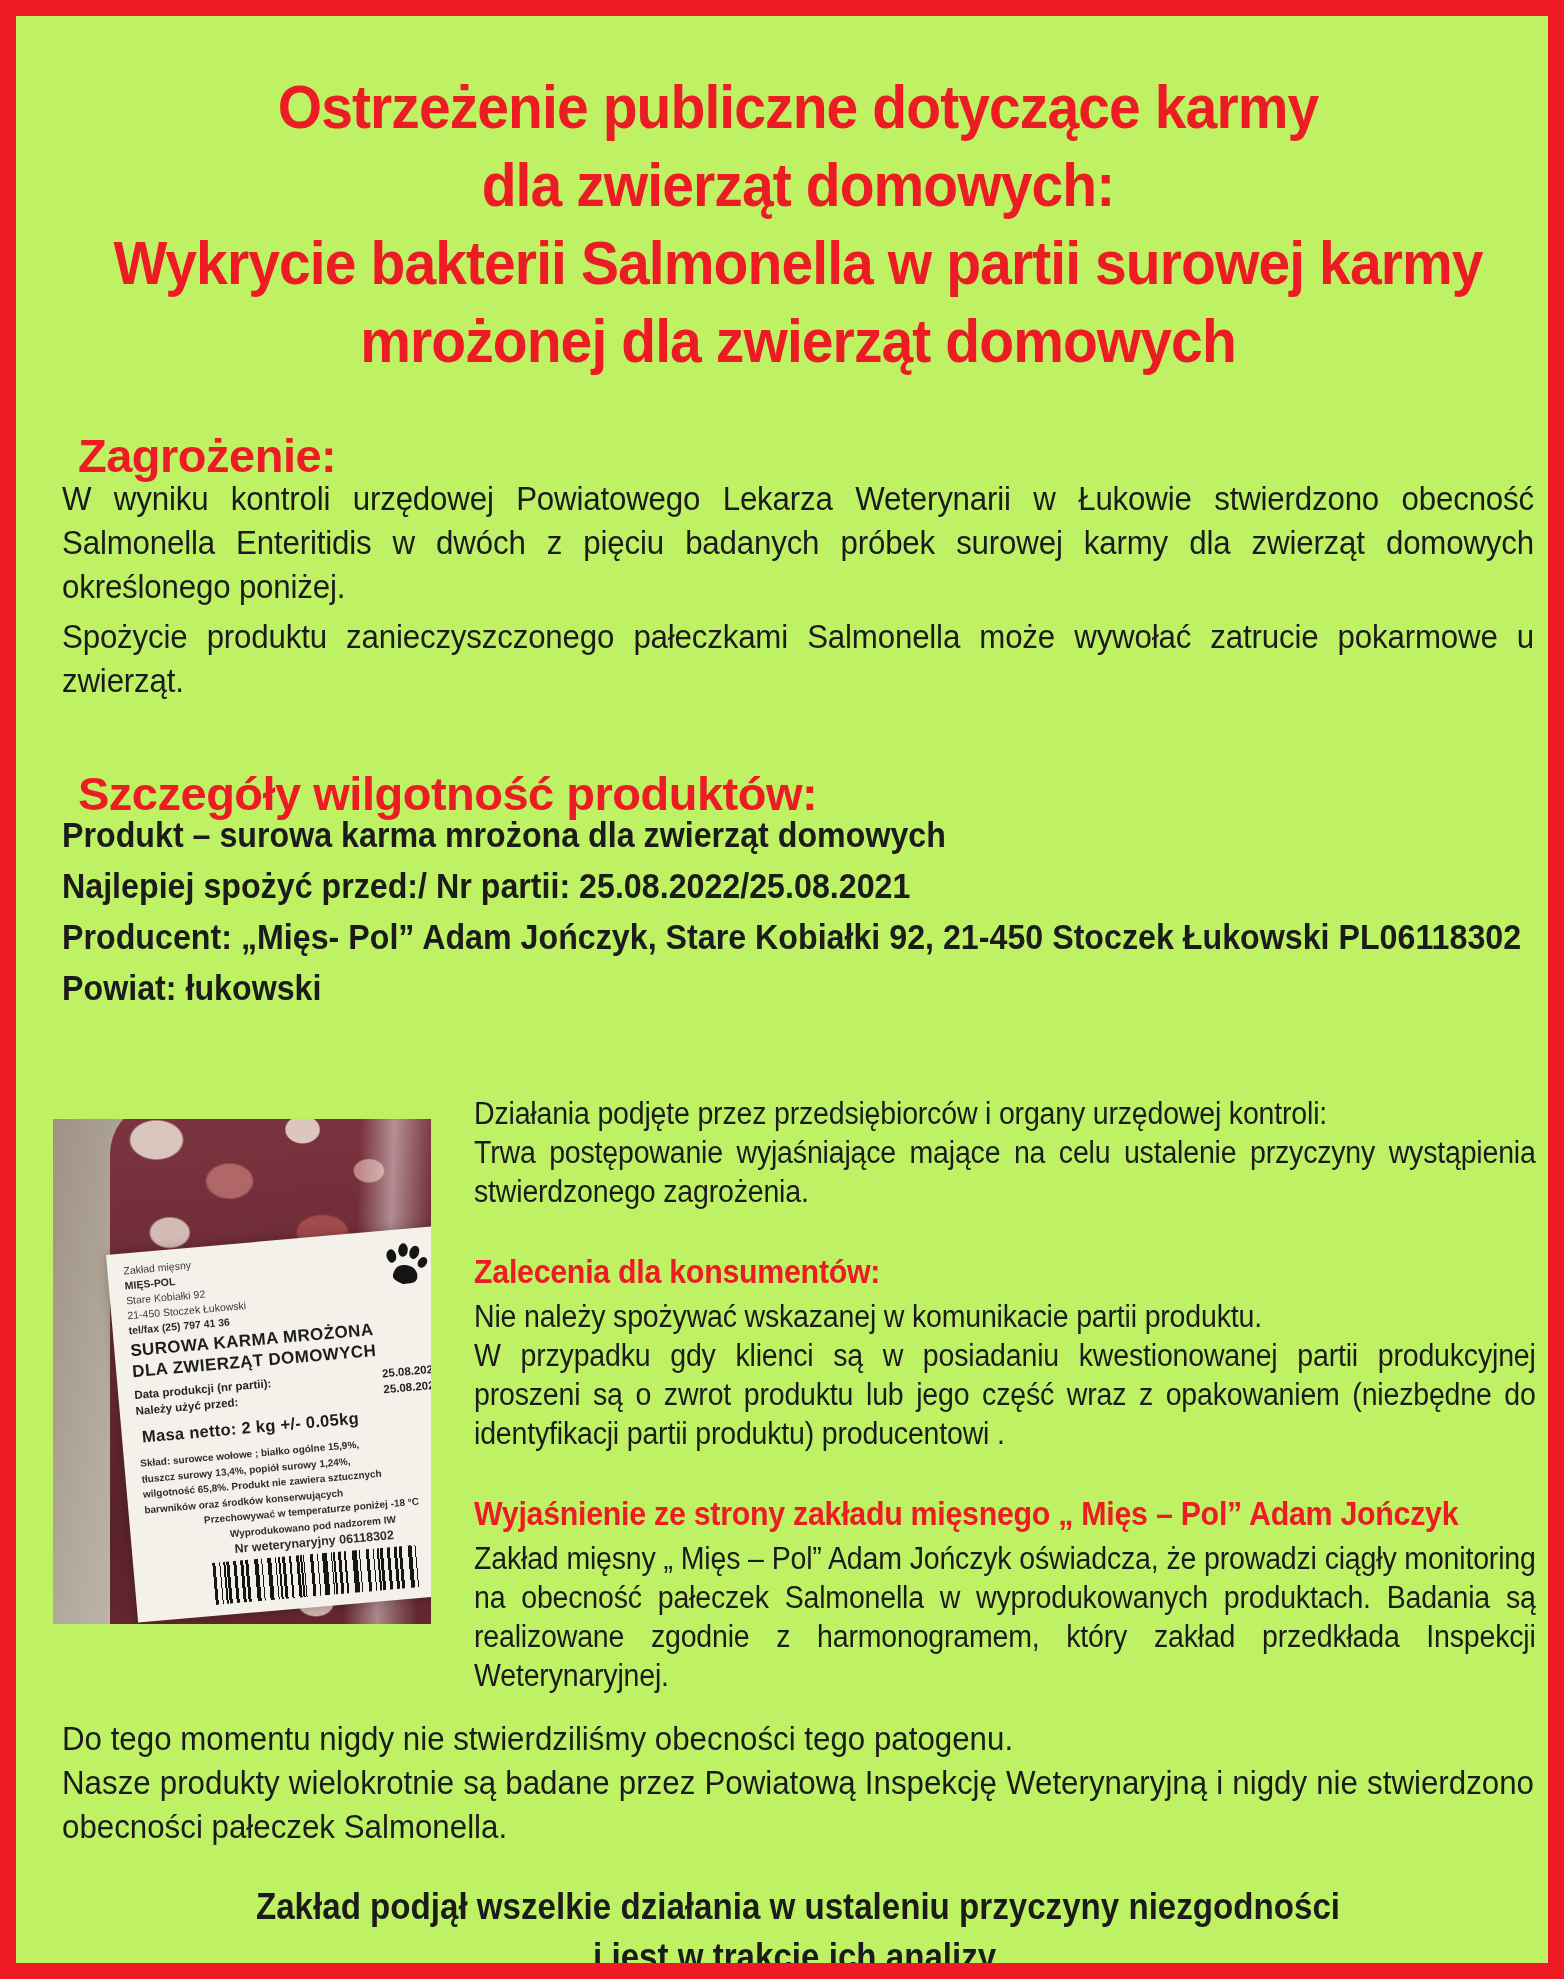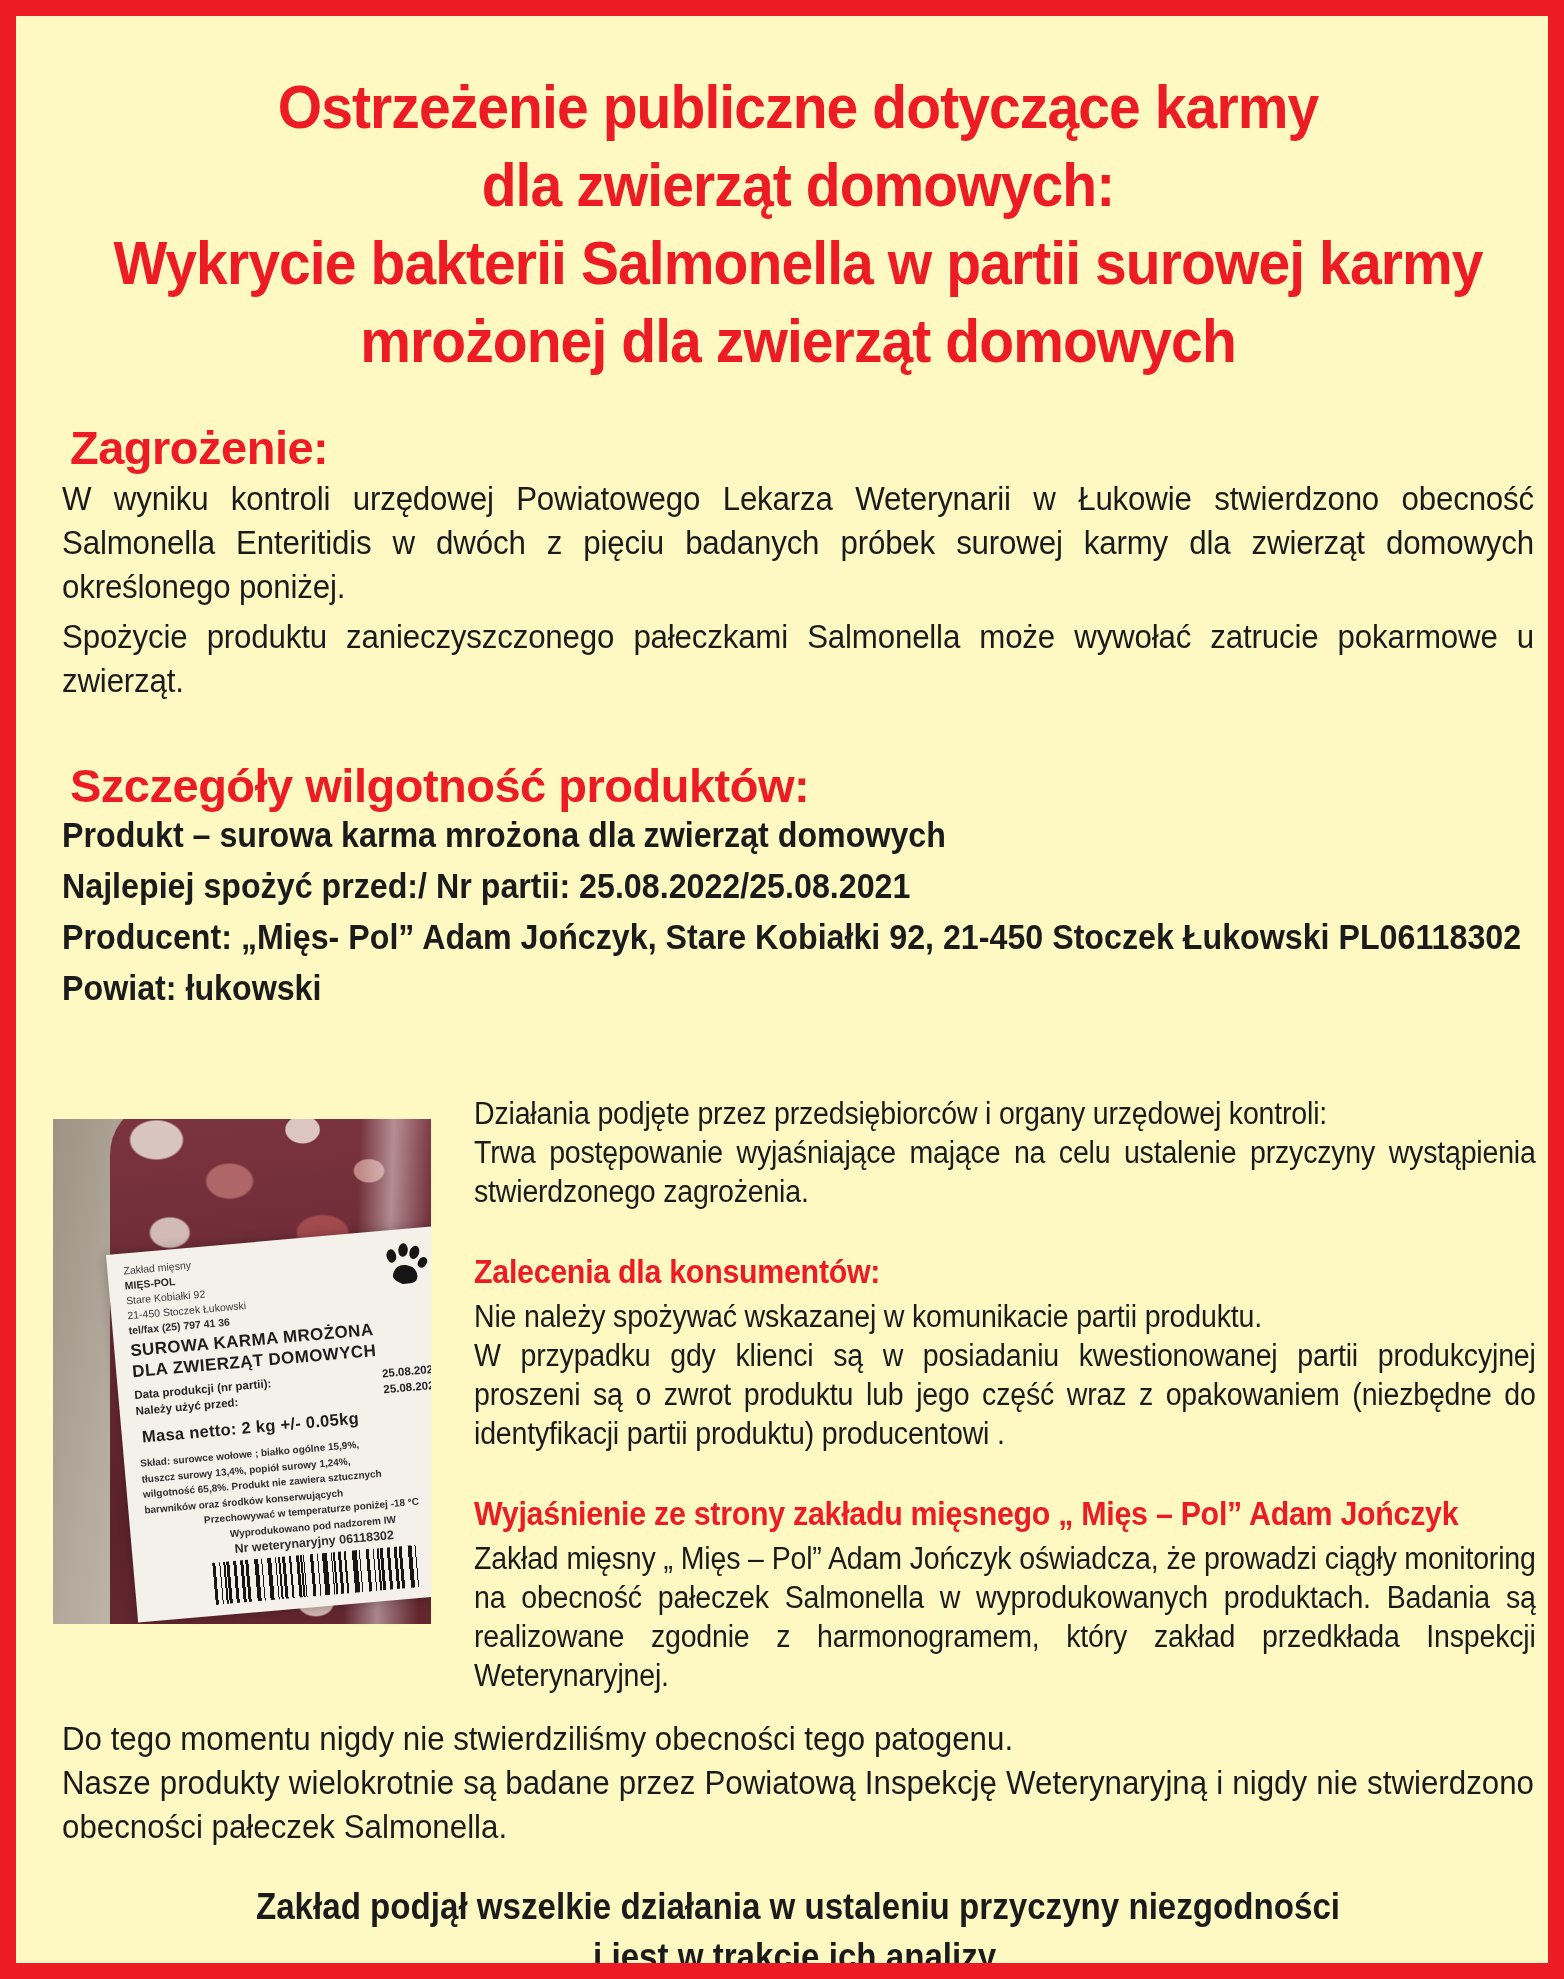--- a/index.html
+++ b/index.html
@@ -1,36 +1,36 @@
 <!DOCTYPE html>
 <html lang="pl"><head>
 <meta charset="utf-8">
 <style>
   html,body{margin:0;padding:0;background:#ffffff;}
   .page{
     position:relative;
     width:1564px;height:1979px;
     box-sizing:border-box;
     border:16px solid #ed1c24;
-    background:#fef9c3;
+    background:#bef264;
     overflow:hidden;
     font-family:"Liberation Sans", sans-serif;
     color:#1b1b1b;
   }
   
   .cx{transform:scaleX(.92);transform-origin:0 0;}
   .cx-c{transform:scaleX(.92);transform-origin:50% 0;}
 
   .title-block{
     position:absolute;left:-18px;top:52px;width:1600px;
     text-align:center;color:#ed1c24;font-weight:700;
     font-size:62px;line-height:78px;letter-spacing:-1px;
   }
   .sec{
-    position:absolute;left:46px;margin:8px;
+    position:absolute;left:46px;margin:16px;
     color:#ed1c24;font-weight:700;font-size:47px;line-height:52px;
     letter-spacing:-.5px;
   }
   .main-block{position:absolute;left:46px;width:1600px;}
   .body{font-size:34px;line-height:44px;letter-spacing:-.2px;margin:0;}
   .justify{text-align:justify;}
   .products{font-weight:700;font-size:35px;line-height:51px;}
   .closing{font-size:34px;line-height:44px;}
 
   .right-col{position:absolute;left:458px;top:1078px;width:1154px;}

